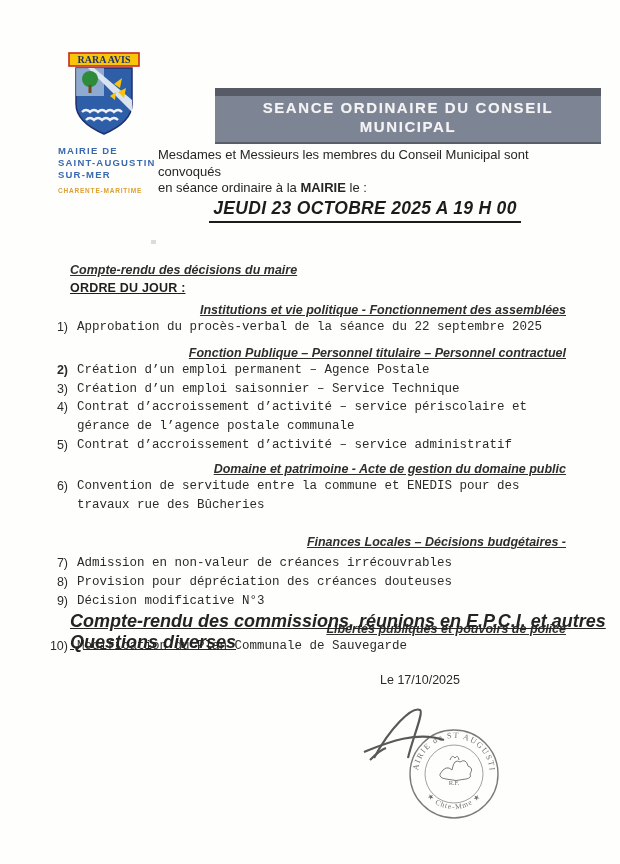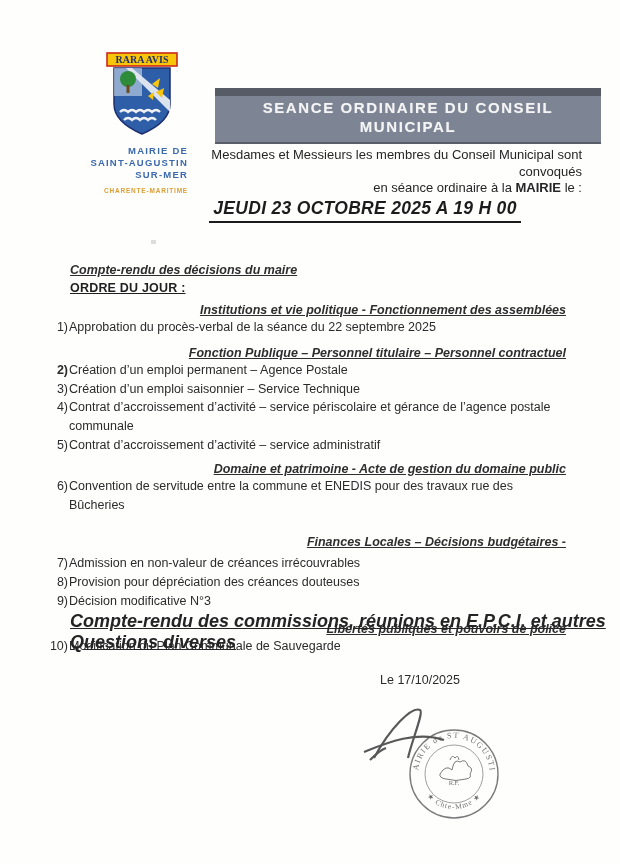--- a/index.html
+++ b/index.html
@@ -3,52 +3,52 @@
 <meta charset="utf-8">
 <style>
   html,body{margin:0;padding:0;}
   body{background:#e9e9e9;font-family:"Liberation Sans", sans-serif;}
   .page{
     position:relative;width:620px;height:864px;margin:0 auto;
     background:#fefefd;color:#2b2b2b;overflow:hidden;
     box-shadow:0 0 4px rgba(0,0,0,.25);
   }
   
-  .logo-block{position:absolute;left:58px;top:52px;width:130px;text-align:right;}
+  .logo-block{position:absolute;left:58px;top:52px;width:130px;text-align:left;}
   .org-name{margin-top:3px;color:#3b69ae;font-weight:bold;font-size:9.5px;letter-spacing:1.2px;line-height:12px;}
   .dept{margin-top:6px;color:#dd9e33;font-weight:bold;font-size:6.5px;letter-spacing:0.8px;}
   
   .banner{position:absolute;left:180px;top:88px;width:386px;margin-left:35px;}
   .banner-top{height:8px;background:#565b66;}
   .banner-body{
     background:#7d8494;color:#f4f4f4;font-weight:bold;text-align:center;
     font-size:15px;letter-spacing:1.6px;line-height:19px;padding:2px 0 6px;
     border-bottom:2px solid #595e69;text-shadow:0 0 1px rgba(255,255,255,.4);
   }
   
-  .convocation{position:absolute;left:158px;top:147px;width:424px;text-align:right;
+  .convocation{position:absolute;left:158px;top:147px;width:424px;text-align:left;
     font-size:13px;line-height:16.5px;color:#262626;}
   .date-heading{position:absolute;left:148px;top:198px;width:434px;text-align:center;text-decoration:underline;}
   .date-heading span{
     display:inline-block;font-size:17.5px;font-weight:bold;font-style:italic;
     color:#1c1c1c;border-bottom:2.5px solid #1c1c1c;padding:0 4px 2px;letter-spacing:0.3px;
   }
   .scan-artifact{position:absolute;left:151px;top:240px;width:5px;height:4px;background:#dcdcd8;}
   
   .pre-agenda{position:absolute;left:70px;top:263px;font-size:12.5px;}
   .decisions{font-style:italic;font-weight:600;text-decoration:underline;margin-bottom:4px;color:#2e2e2e;}
   .ordre{font-weight:bold;text-decoration:underline;letter-spacing:0.2px;color:#1f1f1f;}
   
   .agenda{position:absolute;left:44px;top:303px;width:522px;font-size:12.5px;color:#2b2b2b;}
   .sec-header{text-align:right;font-style:italic;font-weight:600;text-decoration:underline;
     margin-bottom:1px;color:#2e2e2e;}
   .item{display:flex;line-height:18.8px;}
   .item .num{width:24px;text-align:right;flex:none;}
   .item .num.bold-num{font-weight:bold;}
-  .item .txt{margin-left:1px;}
+  .item .txt{margin-left:9px;font-family:Liberation Mono, monospace;}
   .sec-2{margin-top:9px;}
   .sec-3{margin-top:7px;}
   .sec-4{margin-top:21px;}
   .sec-4 .sec-header{margin-bottom:5px;}
   .sec-5{margin-top:11px;}
   
   .closing{position:absolute;left:70px;top:611px;font-size:18px;font-weight:bold;font-style:italic;
     line-height:21px;color:#242424;}
   .closing div{text-decoration:underline;}
   

